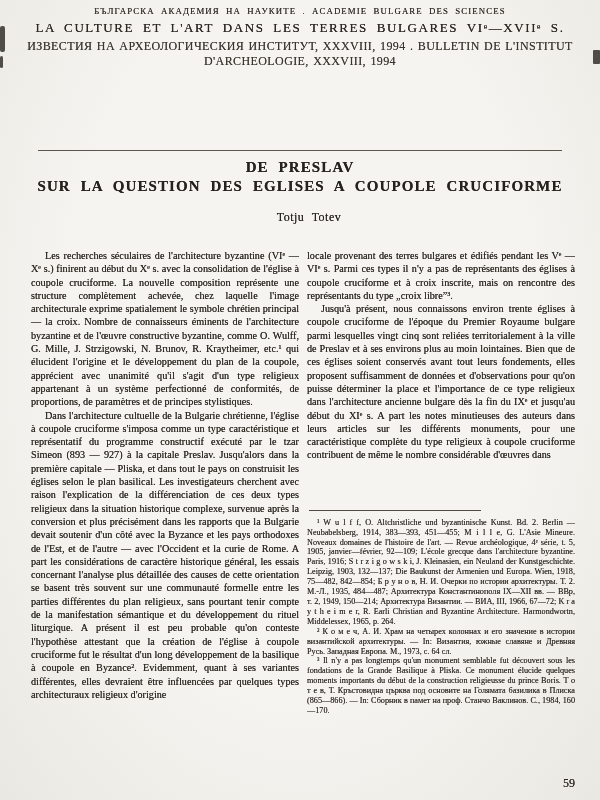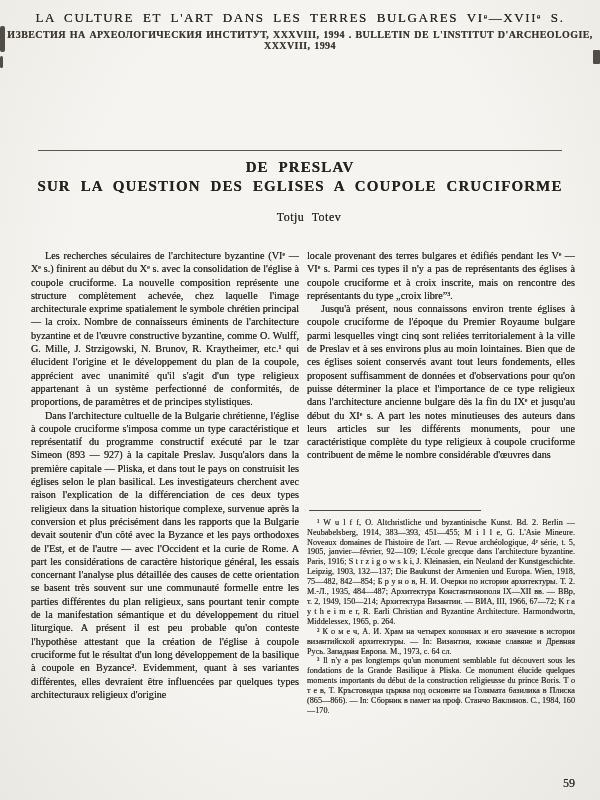--- a/index.html
+++ b/index.html
@@ -17,22 +17,22 @@
   .artifact { position: absolute; background: #35322d; filter: blur(0.7px); opacity: .85; }
   .artifact-left-1  { left: 0; top: 26px; width: 5px; height: 26px; border-radius: 2px; }
   .artifact-left-2  { left: 0; top: 56px; width: 3px; height: 12px; border-radius: 2px; }
   .artifact-right-1 { right: 0; top: 50px; width: 7px; height: 14px; border-radius: 1px; }
 
   .masthead { position: absolute; top: 6px; left: 0; right: 0; text-align: center; }
   .mast-line1 { font-size: 8.8px; letter-spacing: 1.1px; word-spacing: 3px; color: #332f29;
                 text-shadow: 0 0 .3px rgba(51,47,41,.8); }
   .mast-line2 { margin-top: 4px; font-size: 13px; letter-spacing: 1.6px; word-spacing: 4px;
                 color: #2c2823; text-shadow: 0 0 .4px rgba(44,40,35,.9); }
-  .mast-line3 { margin-top: 3px; font-size: 10px; letter-spacing: .4px; word-spacing: 1px;
-                color: #3a362f; text-shadow: 0 0 .3px rgba(58,54,47,.7); font-weight: bold; }
+  .mast-line3 { margin-top: 3px; font-size: 12px; letter-spacing: .4px; word-spacing: 1px;
+                color: #3a362f; text-shadow: 0 0 .3px rgba(58,54,47,.7); }
 
   .title-rule { position: absolute; top: 150px; left: 38px; right: 38px;
                 border-top: 1px solid #5b564d; }
 
   .article-title { position: absolute; top: 158px; left: 30px; right: 30px; margin: 0;
                    text-align: center; font-size: 15px; font-weight: 700;
                    letter-spacing: 1.1px; word-spacing: 5px; line-height: 19px;
                    color: #26221d; text-shadow: 0 0 .4px rgba(38,34,29,.85); }
   .article-title span { display: block; }
 
@@ -61,20 +61,21 @@
 </head>
 <body>
 
 <div class="page">
 
   <div class="artifact artifact-left-1"></div>
   <div class="artifact artifact-left-2"></div>
   <div class="artifact artifact-right-1"></div>
 
   <header class="masthead">
+    <div class="mast-line1">БЪЛГАРСКА АКАДЕМИЯ НА НАУКИТЕ . ACADEMIE BULGARE DES SCIENCES</div>
     <div class="mast-line2">LA CULTURE ET L'ART DANS LES TERRES BULGARES VIᵉ—XVIIᵉ S.</div>
     <div class="mast-line3">ИЗВЕСТИЯ НА АРХЕОЛОГИЧЕСКИЯ ИНСТИТУТ, XXXVIII, 1994 . BULLETIN DE L'INSTITUT D'ARCHEOLOGIE, XXXVIII, 1994</div>
   </header>
 
   <div class="title-rule"></div>
 
   <h1 class="article-title">
     <span>DE PRESLAV</span>
     <span>SUR LA QUESTION DES EGLISES A COUPOLE CRUCIFORME</span>
   </h1>

